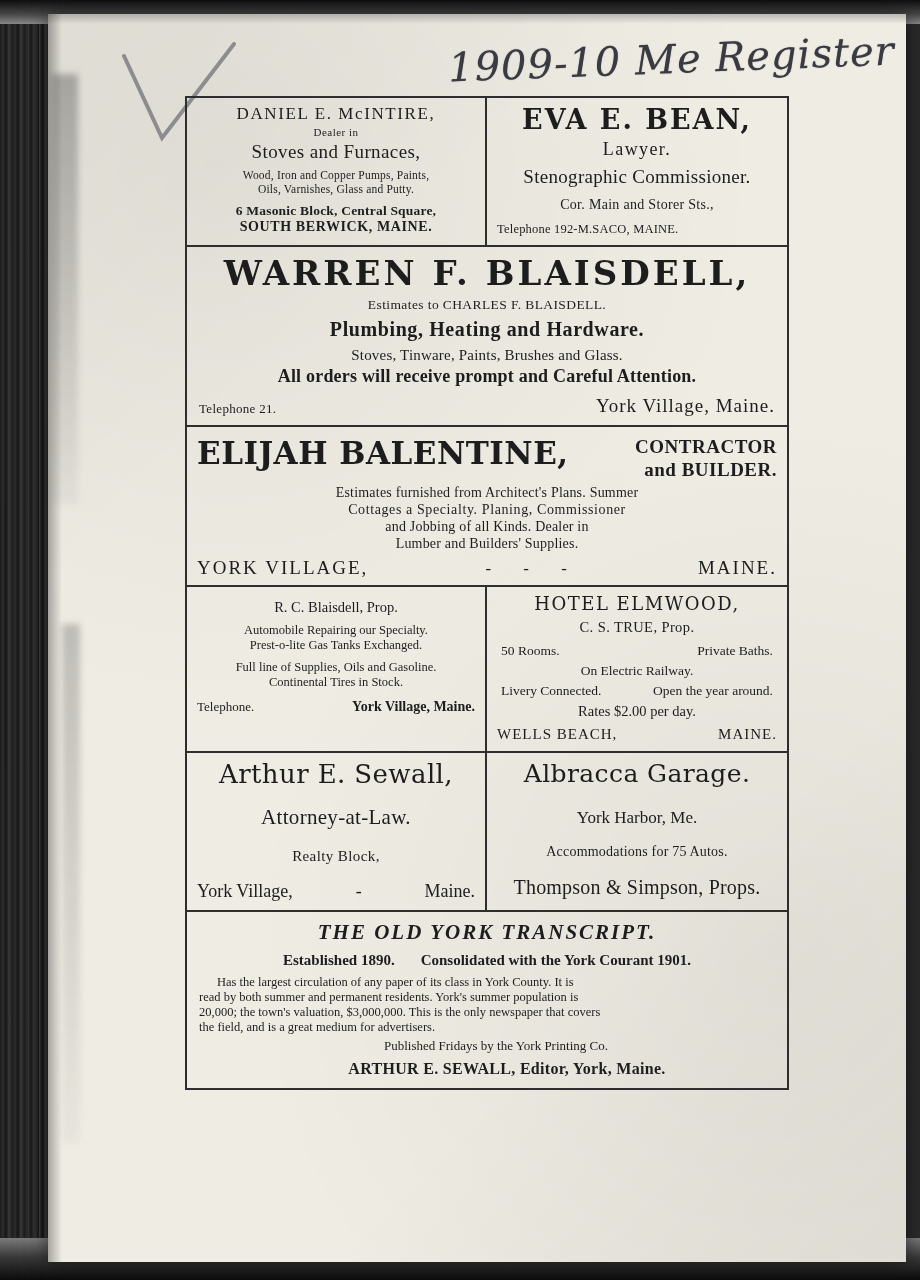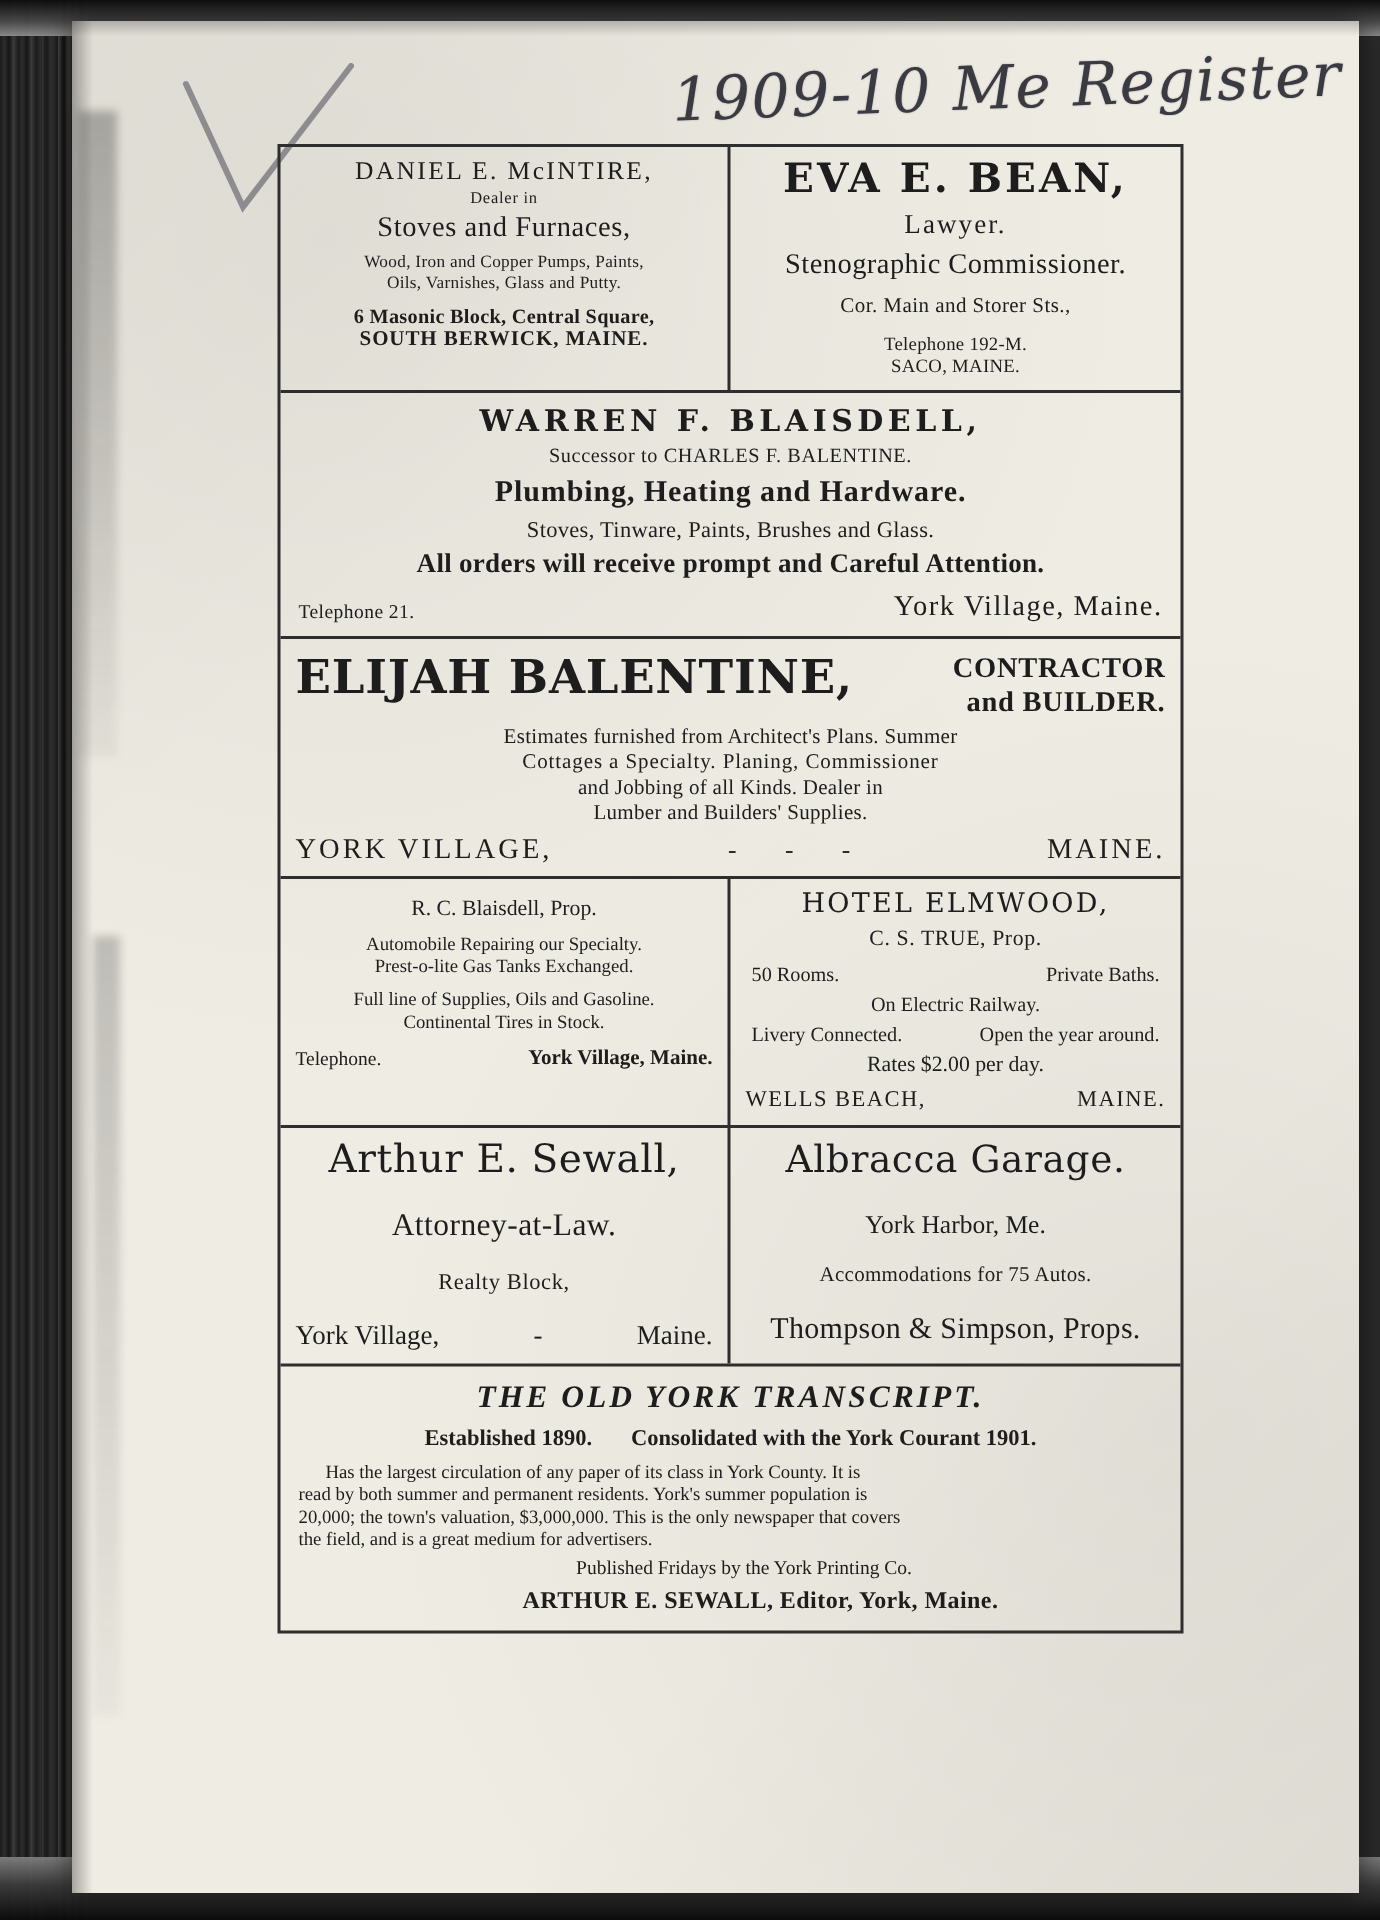--- a/index.html
+++ b/index.html
@@ -139,24 +139,24 @@
   .c-mcintire .stoves { font-size: 19px; margin-top: 3px; letter-spacing: .4px; }
   .c-mcintire .goods { font-size: 11.5px; line-height: 14px; margin-top: 5px; letter-spacing: .2px; }
   .c-mcintire .addr1 { font-size: 13.5px; font-weight: bold; margin-top: 7px; letter-spacing: .2px; }
   .c-mcintire .addr2 { font-size: 14px; font-weight: bold; letter-spacing: .6px; }
 
   
   .c-bean .name { font-size: 27px; font-weight: bold; letter-spacing: 2px; font-family:"DejaVu Serif",serif; }
   .c-bean .law { font-size: 18px; margin-top: 4px; letter-spacing: 1.4px; }
   .c-bean .steno { font-size: 19px; margin-top: 6px; letter-spacing: .3px; }
   .c-bean .cor { font-size: 14px; margin-top: 9px; letter-spacing: .3px; }
-  .c-bean .foot { font-size: 12.5px; margin-top: 9px; display: flex; padding: 0 2px; letter-spacing: .2px; flex-direction: column; }
-
-  
-  .c-blaisdell .name { font-size: 20px; font-weight: bold; letter-spacing: 3px; font-family:"DejaVu Serif",serif; }
+  .c-bean .foot { font-size: 12.5px; margin-top: 9px; display: flex; padding: 0 2px; letter-spacing: .2px; }
+
+  
+  .c-blaisdell .name { font-size: 34px; font-weight: bold; letter-spacing: 3px; font-family:"DejaVu Serif",serif; }
   .c-blaisdell .succ { font-size: 13.5px; margin-top: 4px; letter-spacing: .4px; }
   .c-blaisdell .trade { font-size: 20px; font-weight: bold; margin-top: 5px; letter-spacing: .6px; }
   .c-blaisdell .goods { font-size: 15px; margin-top: 6px; letter-spacing: .2px; }
   .c-blaisdell .orders { font-size: 18px; font-weight: bold; margin-top: 2px; letter-spacing: .2px; }
   .c-blaisdell .foot { display: flex; justify-content: space-between; align-items: flex-end; margin-top: 8px; padding: 0 4px; }
   .c-blaisdell .tel { font-size: 13px; letter-spacing: .3px; }
   .c-blaisdell .place { font-size: 19px; letter-spacing: 1px; }
 
   
   .c-balentine { text-align: left; padding: 8px 10px 6px 10px; }
@@ -249,21 +249,21 @@
           <div class="foot">
             <span>Telephone 192-M.</span>
             <span>SACO, MAINE.</span>
           </div>
         </div>
       </div>
 
       <div class="adrow">
         <div class="adcell full c-blaisdell">
           <span class="ln name">WARREN F. BLAISDELL,</span>
-          <span class="ln succ">Successor to CHARLES F. BALENTINE.</span>
+          <span class="ln succ">Estimates to CHARLES F. BLAISDELL.</span>
           <span class="ln trade">Plumbing, Heating and Hardware.</span>
           <span class="ln goods">Stoves, Tinware, Paints, Brushes and Glass.</span>
           <span class="ln orders">All orders will receive prompt and Careful Attention.</span>
           <div class="foot">
             <span class="tel">Telephone 21.</span>
             <span class="place">York Village, Maine.</span>
           </div>
         </div>
       </div>
 

